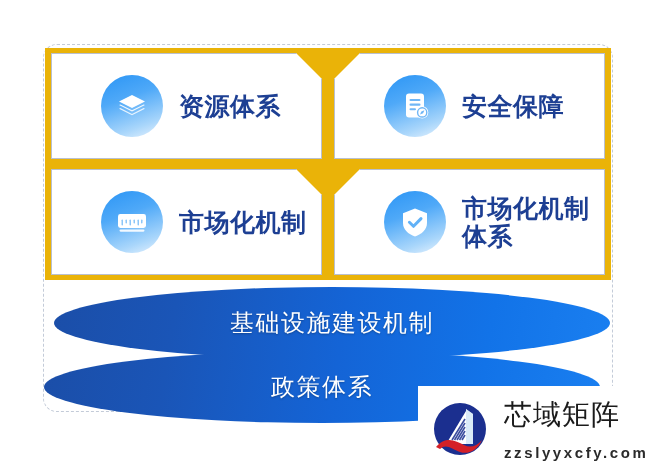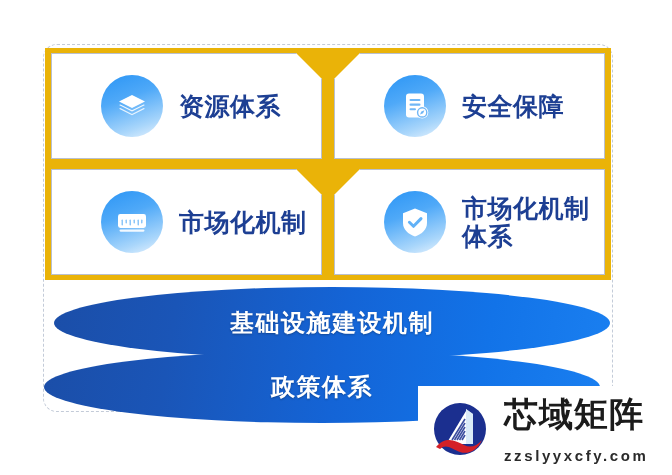--- a/index.html
+++ b/index.html
@@ -103,21 +103,21 @@
 
   
   .ellipse {
     position: absolute;
     border-radius: 50%;
     display: flex;
     align-items: center;
     justify-content: center;
     color: #ffffff;
     font-size: 24px;
-    font-weight: 700;
+    font-weight: 400;
     letter-spacing: 1.5px;
     text-shadow: 0 1px 2px rgba(0,0,0,0.28);
   }
   #ellipse-infrastructure {
     left: 54px;
     top: 287px;
     width: 556px;
     height: 72px;
     background: linear-gradient(100deg, #1b4ea8 0%, #1a55b7 22%, #1464d6 52%, #1273e8 78%, #1a7ff0 100%);
   }
@@ -148,22 +148,22 @@
     height: 68px;
     min-width: 68px;
     position: relative;
   }
   #watermark-text {
     display: flex;
     flex-direction: column;
     justify-content: center;
   }
   #watermark-title {
-    font-size: 34px;
-    font-weight: 700;
+    font-size: 28px;
+    font-weight: 400;
     color: #1b1b1b;
     line-height: 1.05;
     letter-spacing: 1px;
   }
   #watermark-url {
     font-size: 15px;
     font-weight: 700;
     color: #2b2b2b;
     letter-spacing: 2.6px;
     margin-top: 14px;

